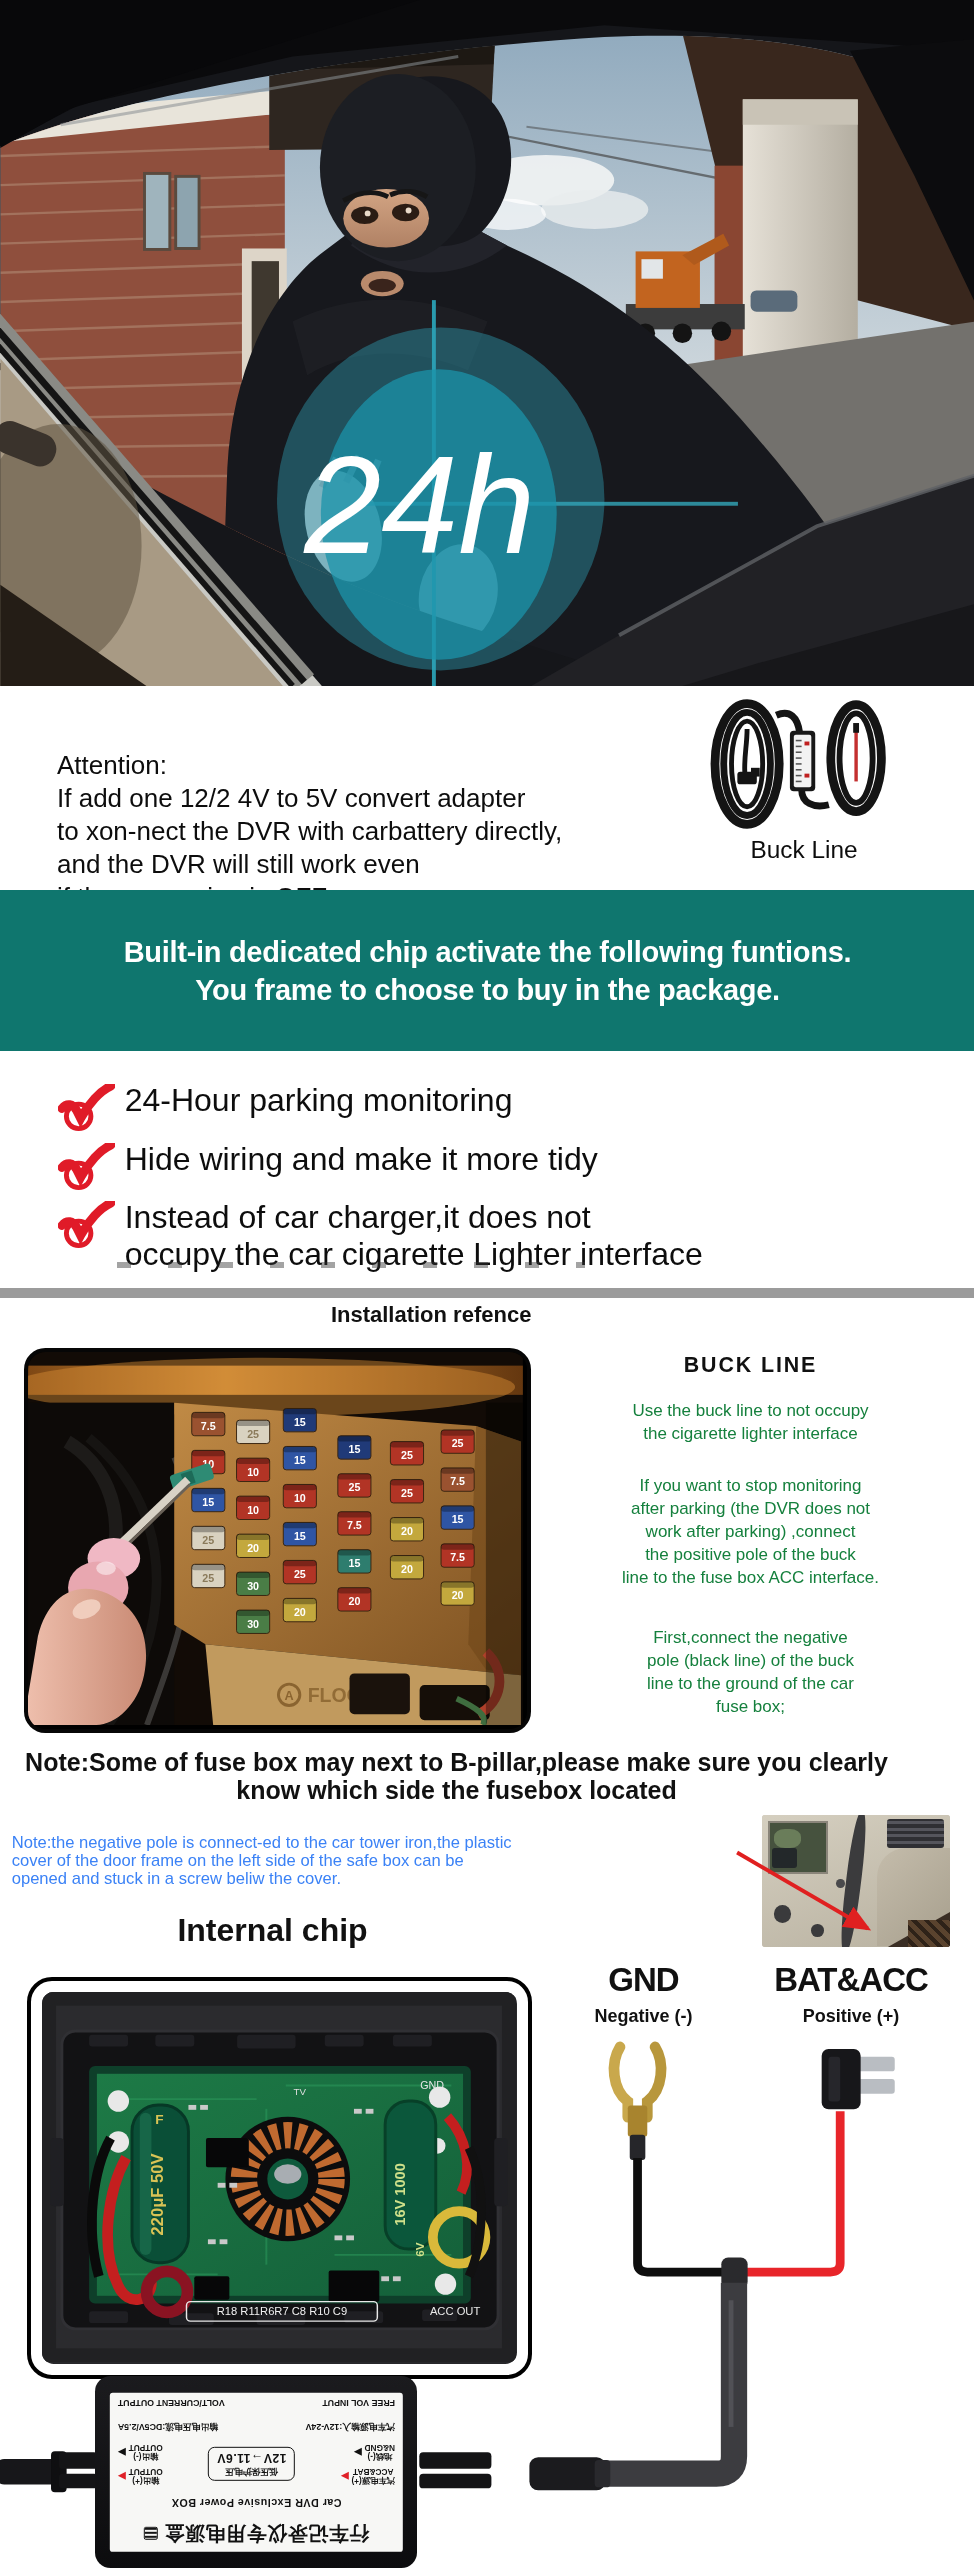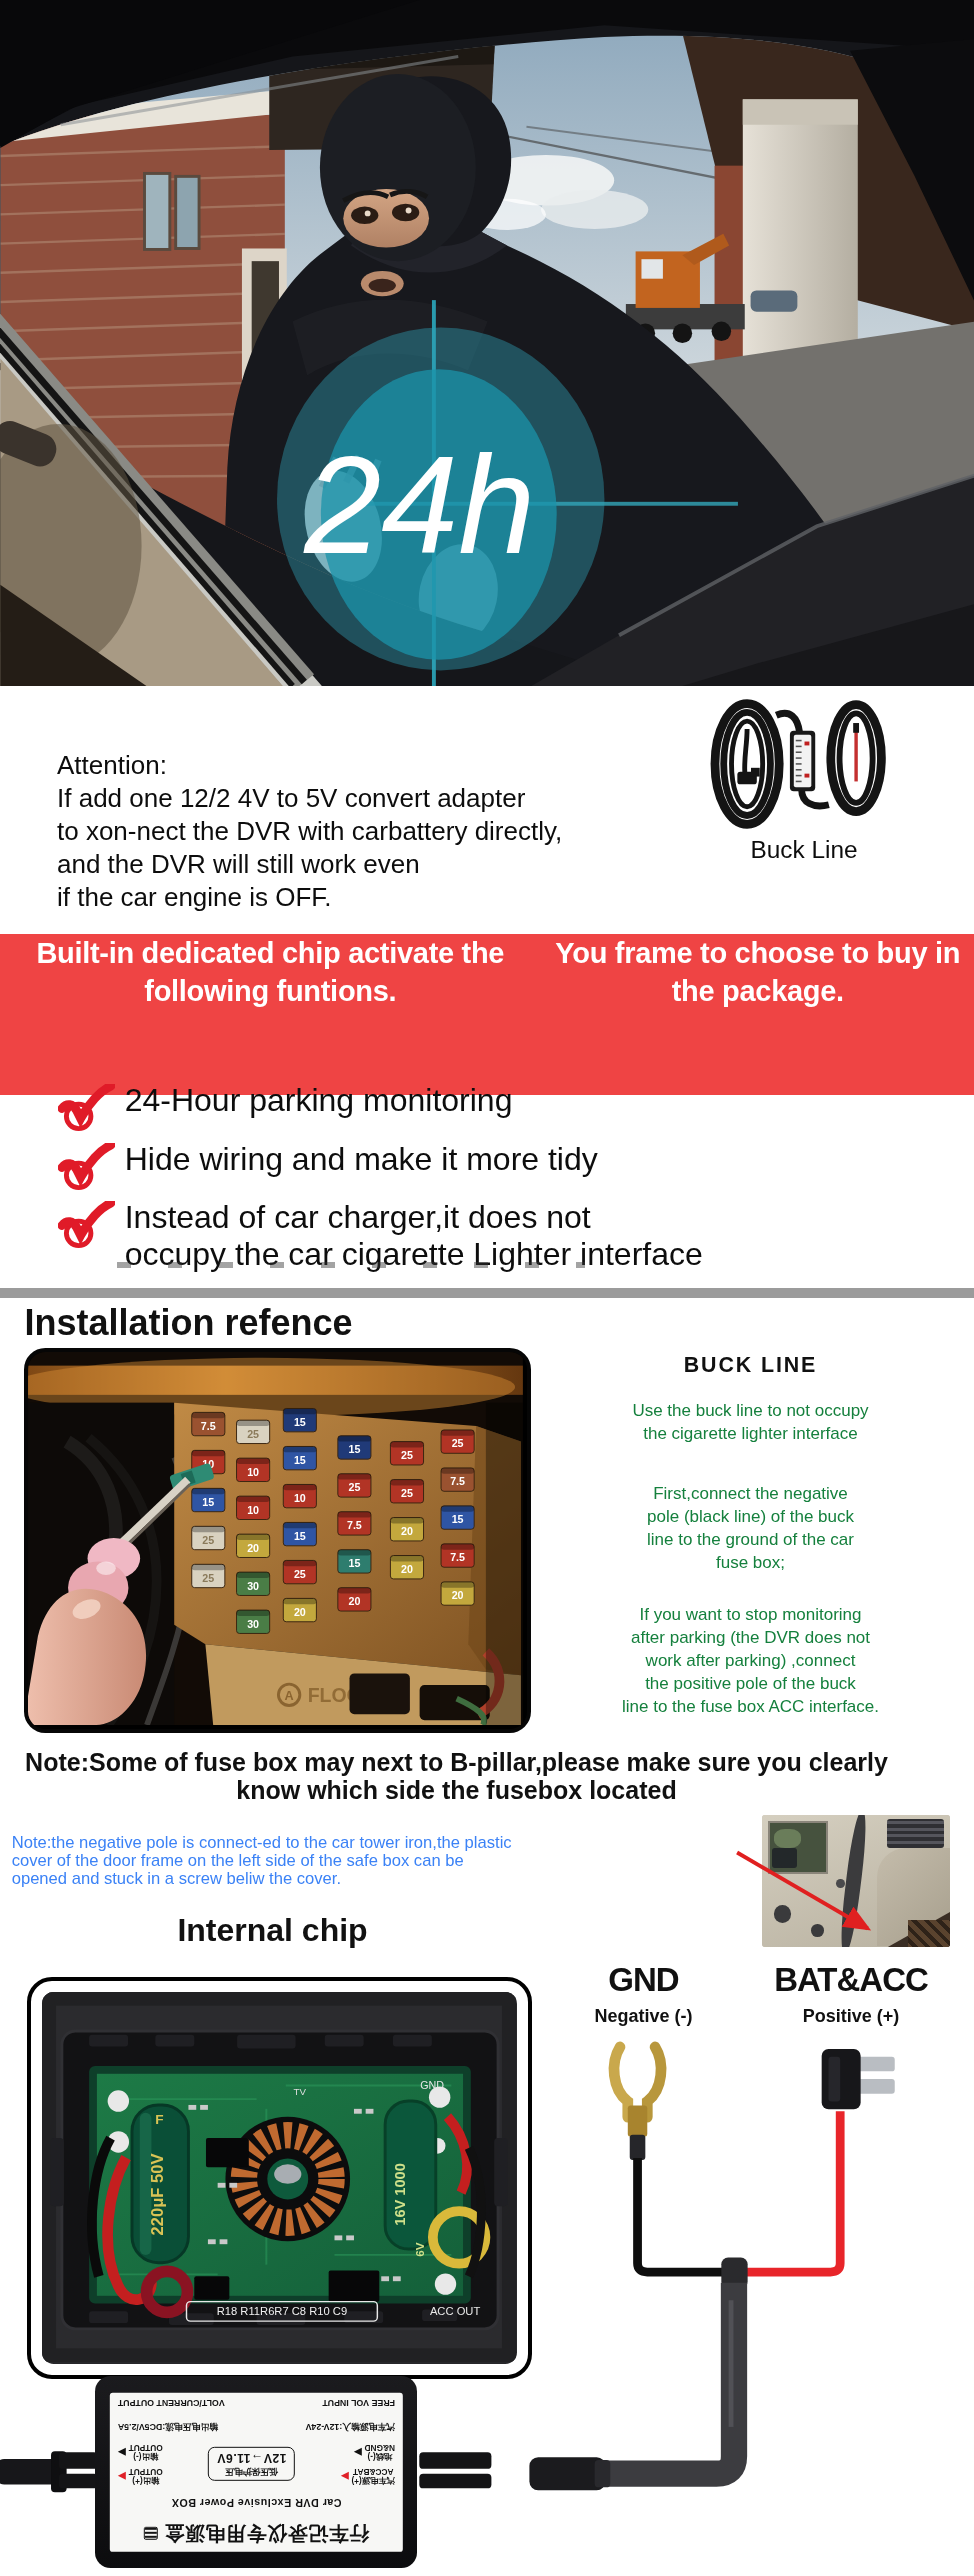--- a/index.html
+++ b/index.html
@@ -12,36 +12,36 @@
   
   #hero{left:0;top:0;width:975px;height:686px;background:#101014;}
   #hero svg{display:block;}
 
   
   #attention-block{left:57px;top:716px;width:604px;font-size:26px;line-height:33px;color:#0d0d0d;margin-top:33px;}
   #buckline-fig{left:700px;top:688px;width:210px;height:146px;}
   #buckline-caption{left:682px;top:836px;width:244px;text-align:center;font-size:24.4px;color:#0d0d0d;}
 
   
-  #banner{left:0;top:890px;width:975px;height:161px;background:#ef4444;color:#fff;
-          display:flex;flex-direction:row;justify-content:center;text-align:center;margin-top:44px;}
+  #banner{left:0;top:890px;width:975px;height:161px;background:#0f766e;color:#fff;
+          display:flex;flex-direction:column;justify-content:center;text-align:center;}
   #banner div{font-weight:bold;font-size:29px;line-height:38px;letter-spacing:-0.3px;}
 
   
   #features{left:58px;top:1058px;width:877px;margin-top:24px;}
   .feat{display:flex;align-items:flex-start;margin-bottom:5.8px;}
   .feat .ck{width:57px;height:51px;flex:0 0 57px;margin-right:9.7px;margin-top:1.9px;}
   .feat .txt{font-size:32px;line-height:37px;color:#0d0d0d;}
   #clip-remnant{left:117px;top:1262px;width:468px;height:5.8px;opacity:.45;
     background:repeating-linear-gradient(90deg,#333 0 13.6px,transparent 13.6px 51px);}
 
   #divider{left:0;top:1288px;width:975px;height:9.7px;background:#9b9b9b;}
 
   
-  #install-heading{left:24.4px;top:1302px;width:507px;text-align:left;font-size:36px;font-weight:bold;}
+  #install-heading{left:24.4px;top:1302px;width:507px;text-align:right;font-size:22px;font-weight:bold;}
   #fuse-photo{left:24.4px;top:1348px;width:507px;height:385px;border-radius:21.4px;overflow:hidden;
               background:#000;border:4.9px solid #060606;}
   #buck-col{left:536px;top:1353px;width:429px;text-align:center;}
   #buck-title{font-size:21.4px;font-weight:bold;letter-spacing:1.9px;margin-bottom:21.4px;}
   .buck-p{font-size:17px;line-height:23px;margin-bottom:23.4px;color:#15803d;}
   #note-bold{left:0;top:1748px;width:913px;text-align:center;font-size:25px;font-weight:bold;line-height:28px;}
   #note-small{left:11.7px;top:1834px;width:741px;font-size:16.6px;line-height:18px;color:#3b82f6;}
 
   
   #door-photo{left:762px;top:1815px;width:188px;height:132px;background:#cdc7b8;border-radius:2.9px;overflow:hidden;}
@@ -452,29 +452,29 @@
       <path d="M470,308 C492,328 487,360 462,372" fill="none" stroke="#b0402a" stroke-width="10"></path>
       <path d="M440,356 C462,366 472,374 467,383" fill="none" stroke="#3f6d3f" stroke-width="6"></path>
       <rect x="470" y="52" width="38" height="331" fill="#000" opacity="0.35"></rect>
     </svg>
   </div>
 
   <div id="buck-col" class="abs">
     <div id="buck-title">BUCK LINE</div>
     <div class="buck-p pre">Use the buck line to not occupy
 the cigarette lighter interface</div>
-    <div class="buck-p pre" style="margin-top:37px;">First,connect the negative
-pole (black line) of the buck
-line to the ground of the car
-fuse box;</div>
     <div class="buck-p pre" style="margin-top:29px;">If you want to stop monitoring
 after parking (the DVR does not
 work  after parking) ,connect
 the positive pole of the buck
 line to the fuse box ACC interface.</div>
+    <div class="buck-p pre" style="margin-top:37px;">First,connect the negative
+pole (black line) of the buck
+line to the ground of the car
+fuse box;</div>
   </div>
 
   <div id="note-bold" class="abs pre">Note:Some of fuse box may next to B-pillar,please make sure you clearly
 know which side the fusebox  located</div>
   <div id="note-small" class="abs pre">Note:the negative pole is connect-ed to the car tower iron,the plastic
  cover of the door frame on the left side of the safe box can be
 opened and stuck in a screw beliw the cover.</div>
 
   <div id="door-photo" class="abs">
     <div class="dp" style="left:0;top:0;width:188px;height:132px;background:linear-gradient(160deg,#d5cfc0,#b8b1a0);"></div>

